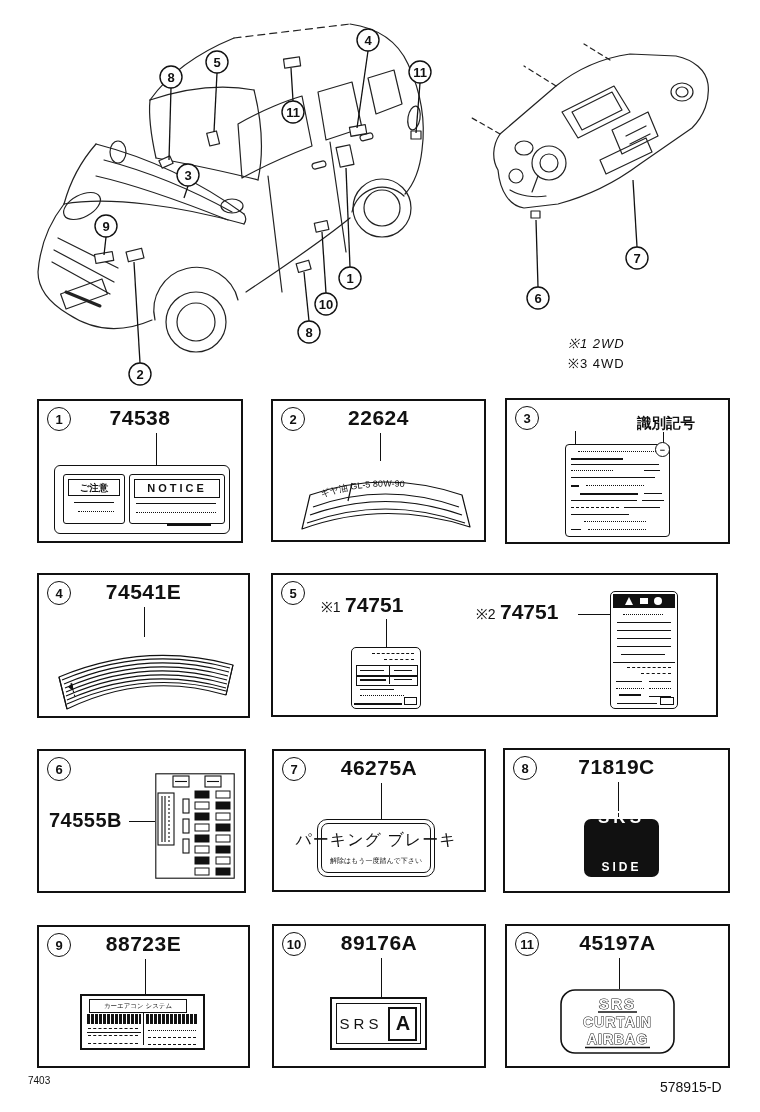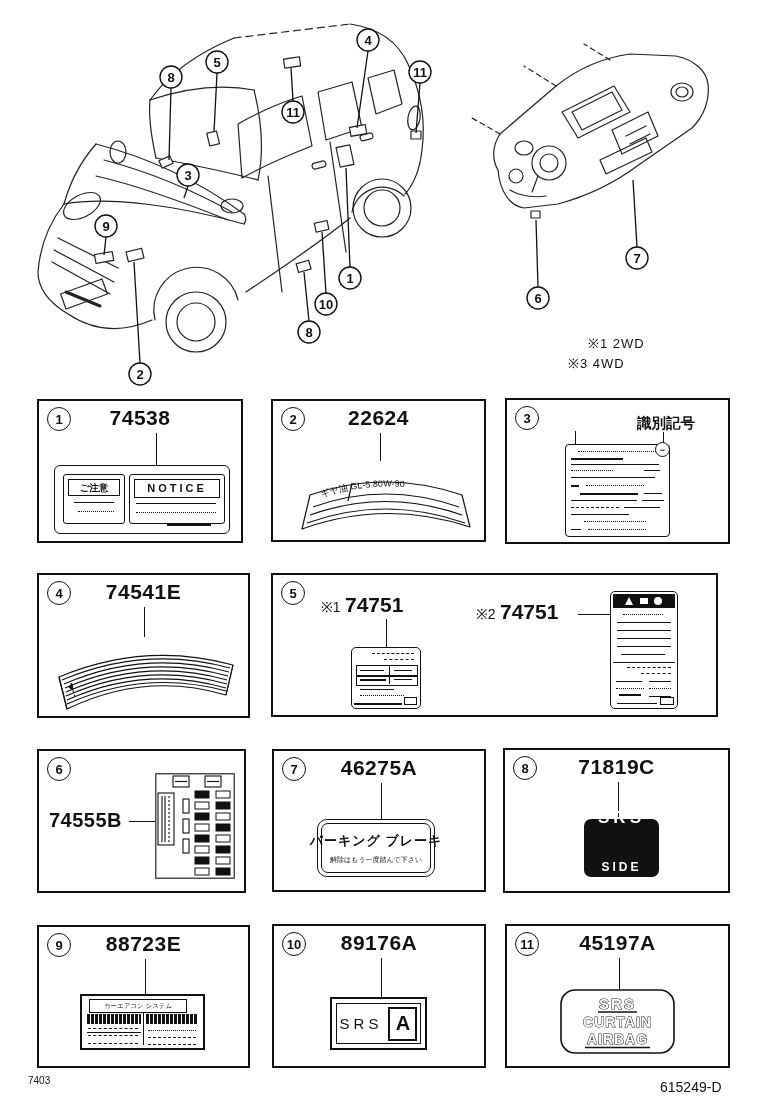--- a/index.html
+++ b/index.html
@@ -24,21 +24,21 @@
   .footer{position:absolute;font-size:14px;}
   
   .l1{border:1.6px solid #111;border-radius:6px;}
   .l1cell{position:absolute;top:8px;height:48px;border:1.2px solid #111;border-radius:3px;}
   .l1head{position:absolute;left:4px;top:4px;border:1.2px solid #111;text-align:center;
           font-weight:bold;background:#fff;}
   
   .l7{border:1.6px solid #111;border-radius:10px;padding:3px;}
   .l7i{width:100%;height:100%;border:1.2px solid #111;border-radius:7px;box-sizing:border-box;
        display:flex;flex-direction:column;align-items:center;justify-content:center;gap:5px;}
-  .l7a{font-size:13px;font-weight:bold;letter-spacing:1px;white-space:nowrap;}
+  .l7a{font-size:16px;font-weight:normal;letter-spacing:1px;white-space:nowrap;}
   .l7b{font-size:7px;white-space:nowrap;}
   
   .l8{background:#111;border-radius:7px;color:#fff;display:flex;flex-direction:column;
       align-items:center;justify-content:center;gap:1px;}
   .l8a{font-size:17px;font-weight:bold;letter-spacing:4px;}
   .l8b{font-size:12px;font-weight:bold;letter-spacing:3px;margin-top:31px;}
   .l8c{font-size:9px;font-weight:bold;letter-spacing:2px;border-bottom:2px solid #fff;padding-bottom:1px;}
   
   .l9{border:2px solid #111;}
   .l9tab{position:absolute;left:7px;top:3px;width:96px;height:12px;border:1px solid #111;
@@ -213,21 +213,21 @@
           <circle cx="538" cy="298" r="11" fill="#fff" stroke="#111" stroke-width="1.4"></circle>
           <text x="538" y="302.5">6</text>
         </g>
       <g>
           <circle cx="637" cy="258" r="11" fill="#fff" stroke="#111" stroke-width="1.4"></circle>
           <text x="637" y="262.5">7</text>
         </g>
     </g>
   </svg>
 
-  <div class="note" style="left:588px;top:334px;">※1 2WD</div>
+  <div class="note" style="left:568px;top:334px;font-style:italic;">※1 2WD</div>
   <div class="note" style="left:568px;top:354px;">※3 4WD</div>
 
   <div class="box" style="left:37px;top:399px;width:206px;height:144px;">
     <div class="badge">1</div>
     <div class="part">74538</div>
     <div class="vline" style="left:117px;top:32px;height:32px;"></div>
     <div class="lbl l1" style="left:15px;top:64px;width:176px;height:69px;">
       <div class="l1cell" style="left:8px;width:60px;">
         <div class="l1head" style="width:50px;height:15px;font-size:9.5px;line-height:15px;">ご注意</div>
         <div class="gl" style="left:10px;top:27px;width:40px;"></div>
@@ -475,15 +475,15 @@
         <text x="57.5" y="20" font-size="15" letter-spacing="2">SRS</text>
         <text x="57.5" y="38" font-size="14" letter-spacing="1">CURTAIN</text>
         <text x="57.5" y="55" font-size="14" letter-spacing="1">AIRBAG</text>
       </g>
       <line x1="38" y1="23" x2="77" y2="23" stroke="#111" stroke-width="1.6"></line>
       <line x1="25" y1="58.5" x2="90" y2="58.5" stroke="#111" stroke-width="1.6"></line>
     </svg>
   </div>
 
   <div class="footer" style="left:28px;top:1075px;font-size:10px;">7403</div>
-  <div class="footer" style="left:660px;top:1079px;">615249-D</div>
+  <div class="footer" style="left:660px;top:1079px;">578915-D</div>
 
 </div>
 
 </body></html>

